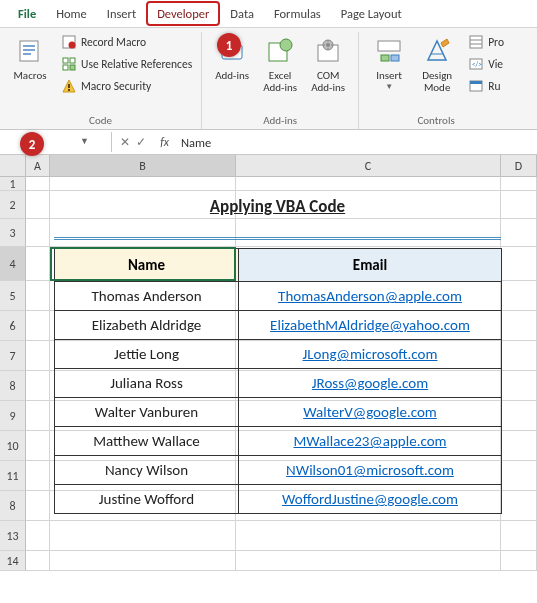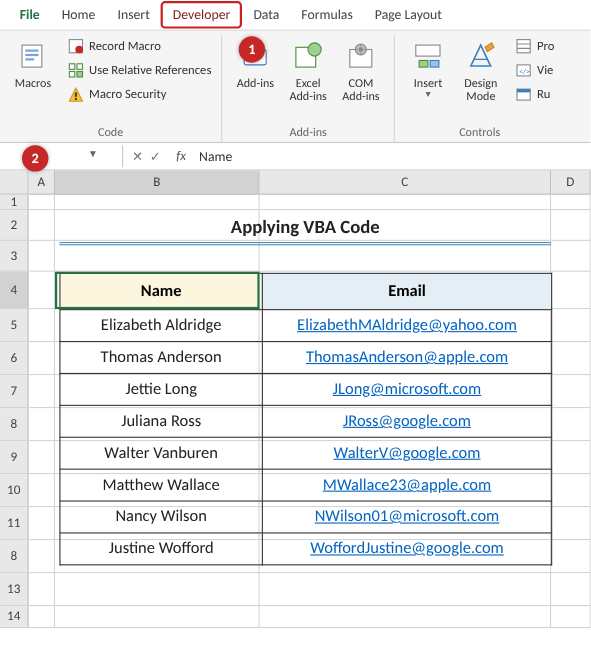--- a/index.html
+++ b/index.html
@@ -201,21 +201,22 @@
     .sheet-title {
       position: absolute;
       top: 19px; left: 28px;
       width: 447px;
       text-align: center;
       font-size: 17px;
       font-weight: bold;
       font-family: Calibri, sans-serif;
       color: #222;
       border-bottom: 3px double #4a8fbf;
-      padding-bottom: 3px;
+      padding-bottom: 20px;
+      text-decoration: underline;
     }
     .data-table {
       position: absolute;
       top: 71px;
       left: 28px;
       border-collapse: collapse;
       font-family: Calibri, Arial, sans-serif;
     }
     .data-table th, .data-table td {
       border: 1px solid #333;
@@ -541,28 +542,28 @@
 
     <div class="sheet-title">Applying VBA Code</div>
 
     <table class="data-table">
       <tbody>
           <tr>
         <th class="name-h">Name</th>
         <th class="email-h">Email</th>
       </tr>
       <tr>
+            <td class="name-c">Thomas Anderson</td>
+            <td class="email-c"><span>ThomasAnderson@apple.com</span></td>
+          </tr>
+      <tr>
             <td class="name-c">Elizabeth Aldridge</td>
             <td class="email-c"><span>ElizabethMAldridge@yahoo.com</span></td>
           </tr>
       <tr>
-            <td class="name-c">Thomas Anderson</td>
-            <td class="email-c"><span>ThomasAnderson@apple.com</span></td>
-          </tr>
-      <tr>
             <td class="name-c">Jettie Long</td>
             <td class="email-c"><span>JLong@microsoft.com</span></td>
           </tr>
       <tr>
             <td class="name-c">Juliana Ross</td>
             <td class="email-c"><span>JRoss@google.com</span></td>
           </tr>
       <tr>
             <td class="name-c">Walter Vanburen</td>
             <td class="email-c"><span>WalterV@google.com</span></td>

